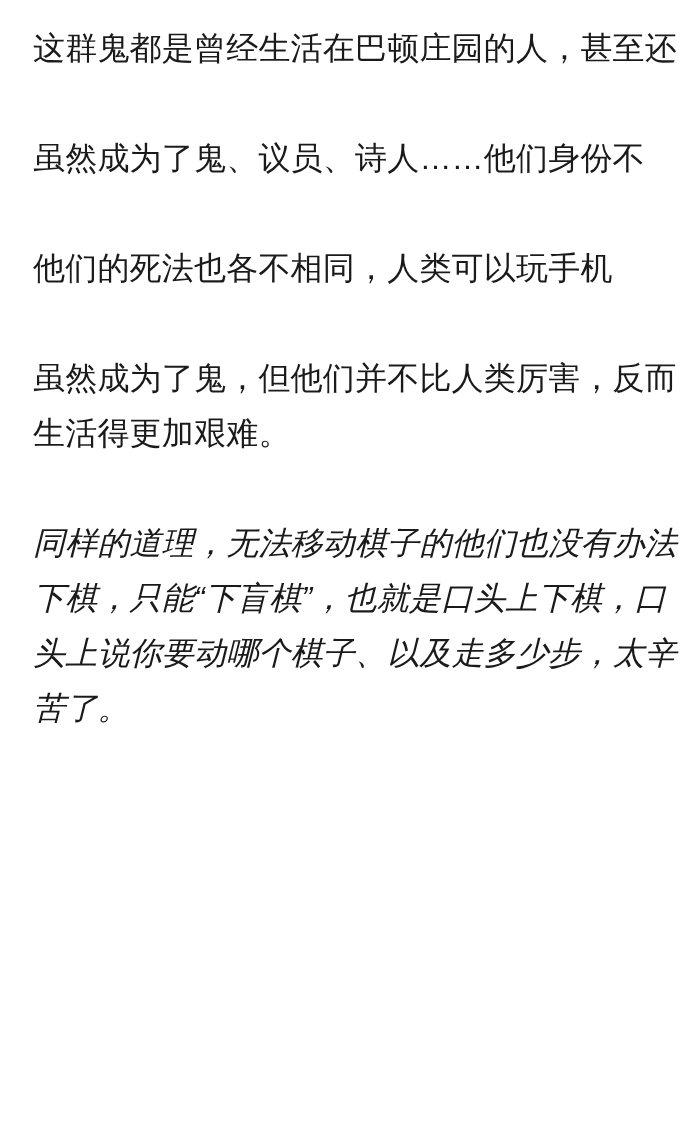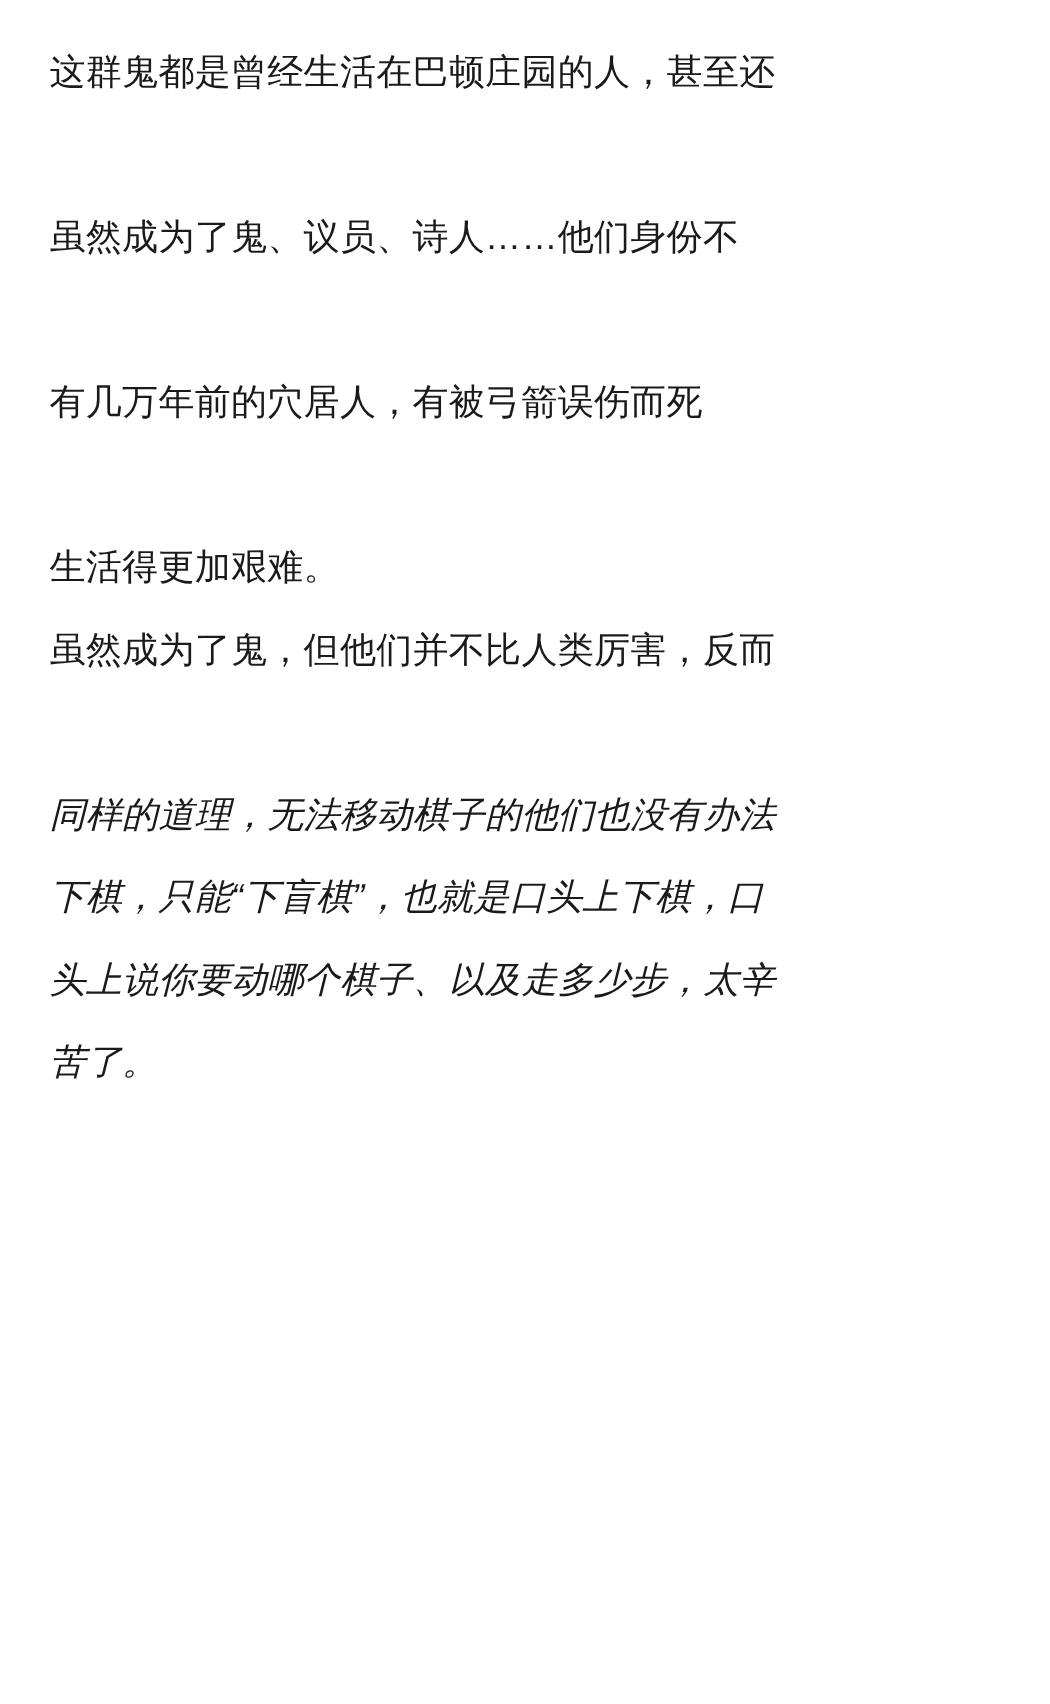--- a/index.html
+++ b/index.html
@@ -13,21 +13,21 @@
     overflow: hidden;
     font-family: "Liberation Sans", "DejaVu Sans", sans-serif;
   }
   .article-body {
     box-sizing: border-box;
     width: 700px;
     padding: 21px 33px 0 33px;
     color: #1a1a1a;
   }
   .paragraph {
-    font-size: 24px;
+    font-size: 32px;
     line-height: 55px;
     margin: 0 0 55px 0;
     letter-spacing: 0.2px;
     font-weight: 400;
   }
   .paragraph:last-child {
     margin-bottom: 0;
     font-style: italic;
   }
   .text-line {
@@ -39,25 +39,25 @@
 <body>
 
 <div class="article-body" id="article-body" style="background: rgb(255, 255, 255); color: rgb(26, 26, 26);">
     <p class="paragraph">
       <span class="text-line">这群鬼都是曾经生活在巴顿庄园的人，甚至还</span>
     </p>
     <p class="paragraph">
       <span class="text-line">虽然成为了鬼、议员、诗人……他们身份不</span>
     </p>
     <p class="paragraph">
-      <span class="text-line">有几万年前的穴居人，有被弓箭误伤而死</span>
+      <span class="text-line">他们的死法也各不相同，人类可以玩手机</span>
     </p>
     <p class="paragraph">
+      <span class="text-line">虽然成为了鬼，但他们并不比人类厉害，反而</span>
       <span class="text-line">生活得更加艰难。</span>
-      <span class="text-line">虽然成为了鬼，但他们并不比人类厉害，反而</span>
     </p>
     <p class="paragraph">
       <span class="text-line">同样的道理，无法移动棋子的他们也没有办法</span>
       <span class="text-line">下棋，只能“下盲棋”，也就是口头上下棋，口</span>
       <span class="text-line">头上说你要动哪个棋子、以及走多少步，太辛</span>
       <span class="text-line">苦了。</span>
     </p>
   </div>
 
 </body></html>

